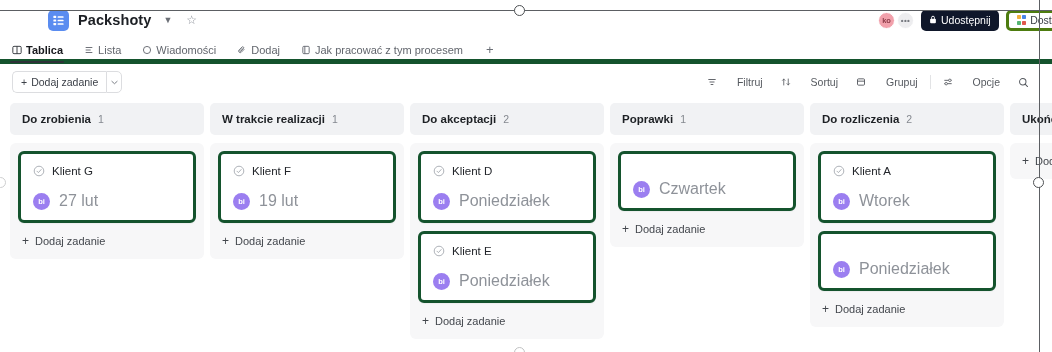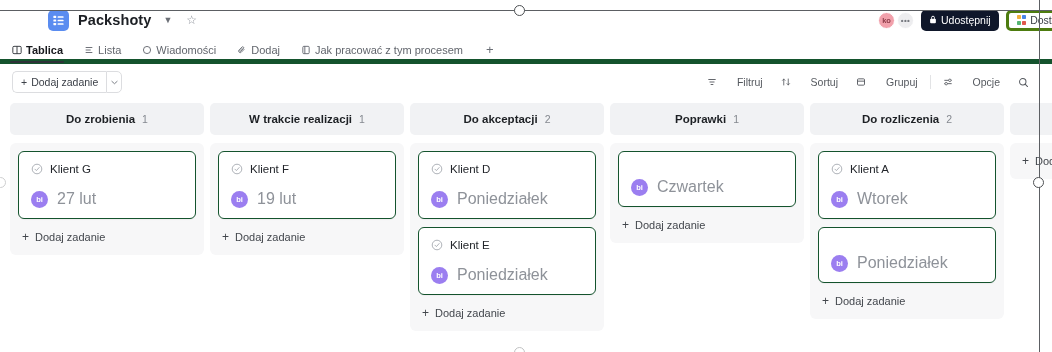--- a/index.html
+++ b/index.html
@@ -111,30 +111,29 @@
   .board {
     position: absolute; top: 103px; left: 0; width: 1052px; height: 249px;
     background: #ffffff; display: flex; gap: 6px; padding-left: 10px;
     overflow: hidden;
   }
   .column { width: 194px; flex: none; }
   .col-header {
     background: #f1f2f4; border-radius: 5px; height: 32px;
     display: flex; align-items: center; padding: 0 12px; gap: 7px;
     margin-bottom: 8px;
-    justify-content: center;
   }
   .col-title { font-size: 11.5px; font-weight: 700; color: #1d2024; white-space: nowrap; }
   .col-count { font-size: 10.5px; color: #84888f; }
   .col-body {
     background: #f7f7f8; border-radius: 6px; padding: 8px;
     display: flex; flex-direction: column; gap: 8px;
   }
   .card {
-    background: #fff; border: 1px solid #14532d; border-radius: 6px;
+    background: #fff; border: 3px solid #14532d; border-radius: 6px;
     padding: 11px 12px 10px 12px;
     box-shadow: 0 1px 1px rgba(20,22,26,.04);
     cursor: pointer;
   }
   .card-top { display: flex; align-items: center; gap: 7px; }
   .card-title { font-size: 11.5px; color: #23262b; }
   .check-icon { width: 12px; height: 12px; flex: none; display: block; }
   .card-meta { display: flex; align-items: center; gap: 9px; margin-top: 15px; }
   .avatar-bi {
     width: 17px; height: 17px; border-radius: 50%;

